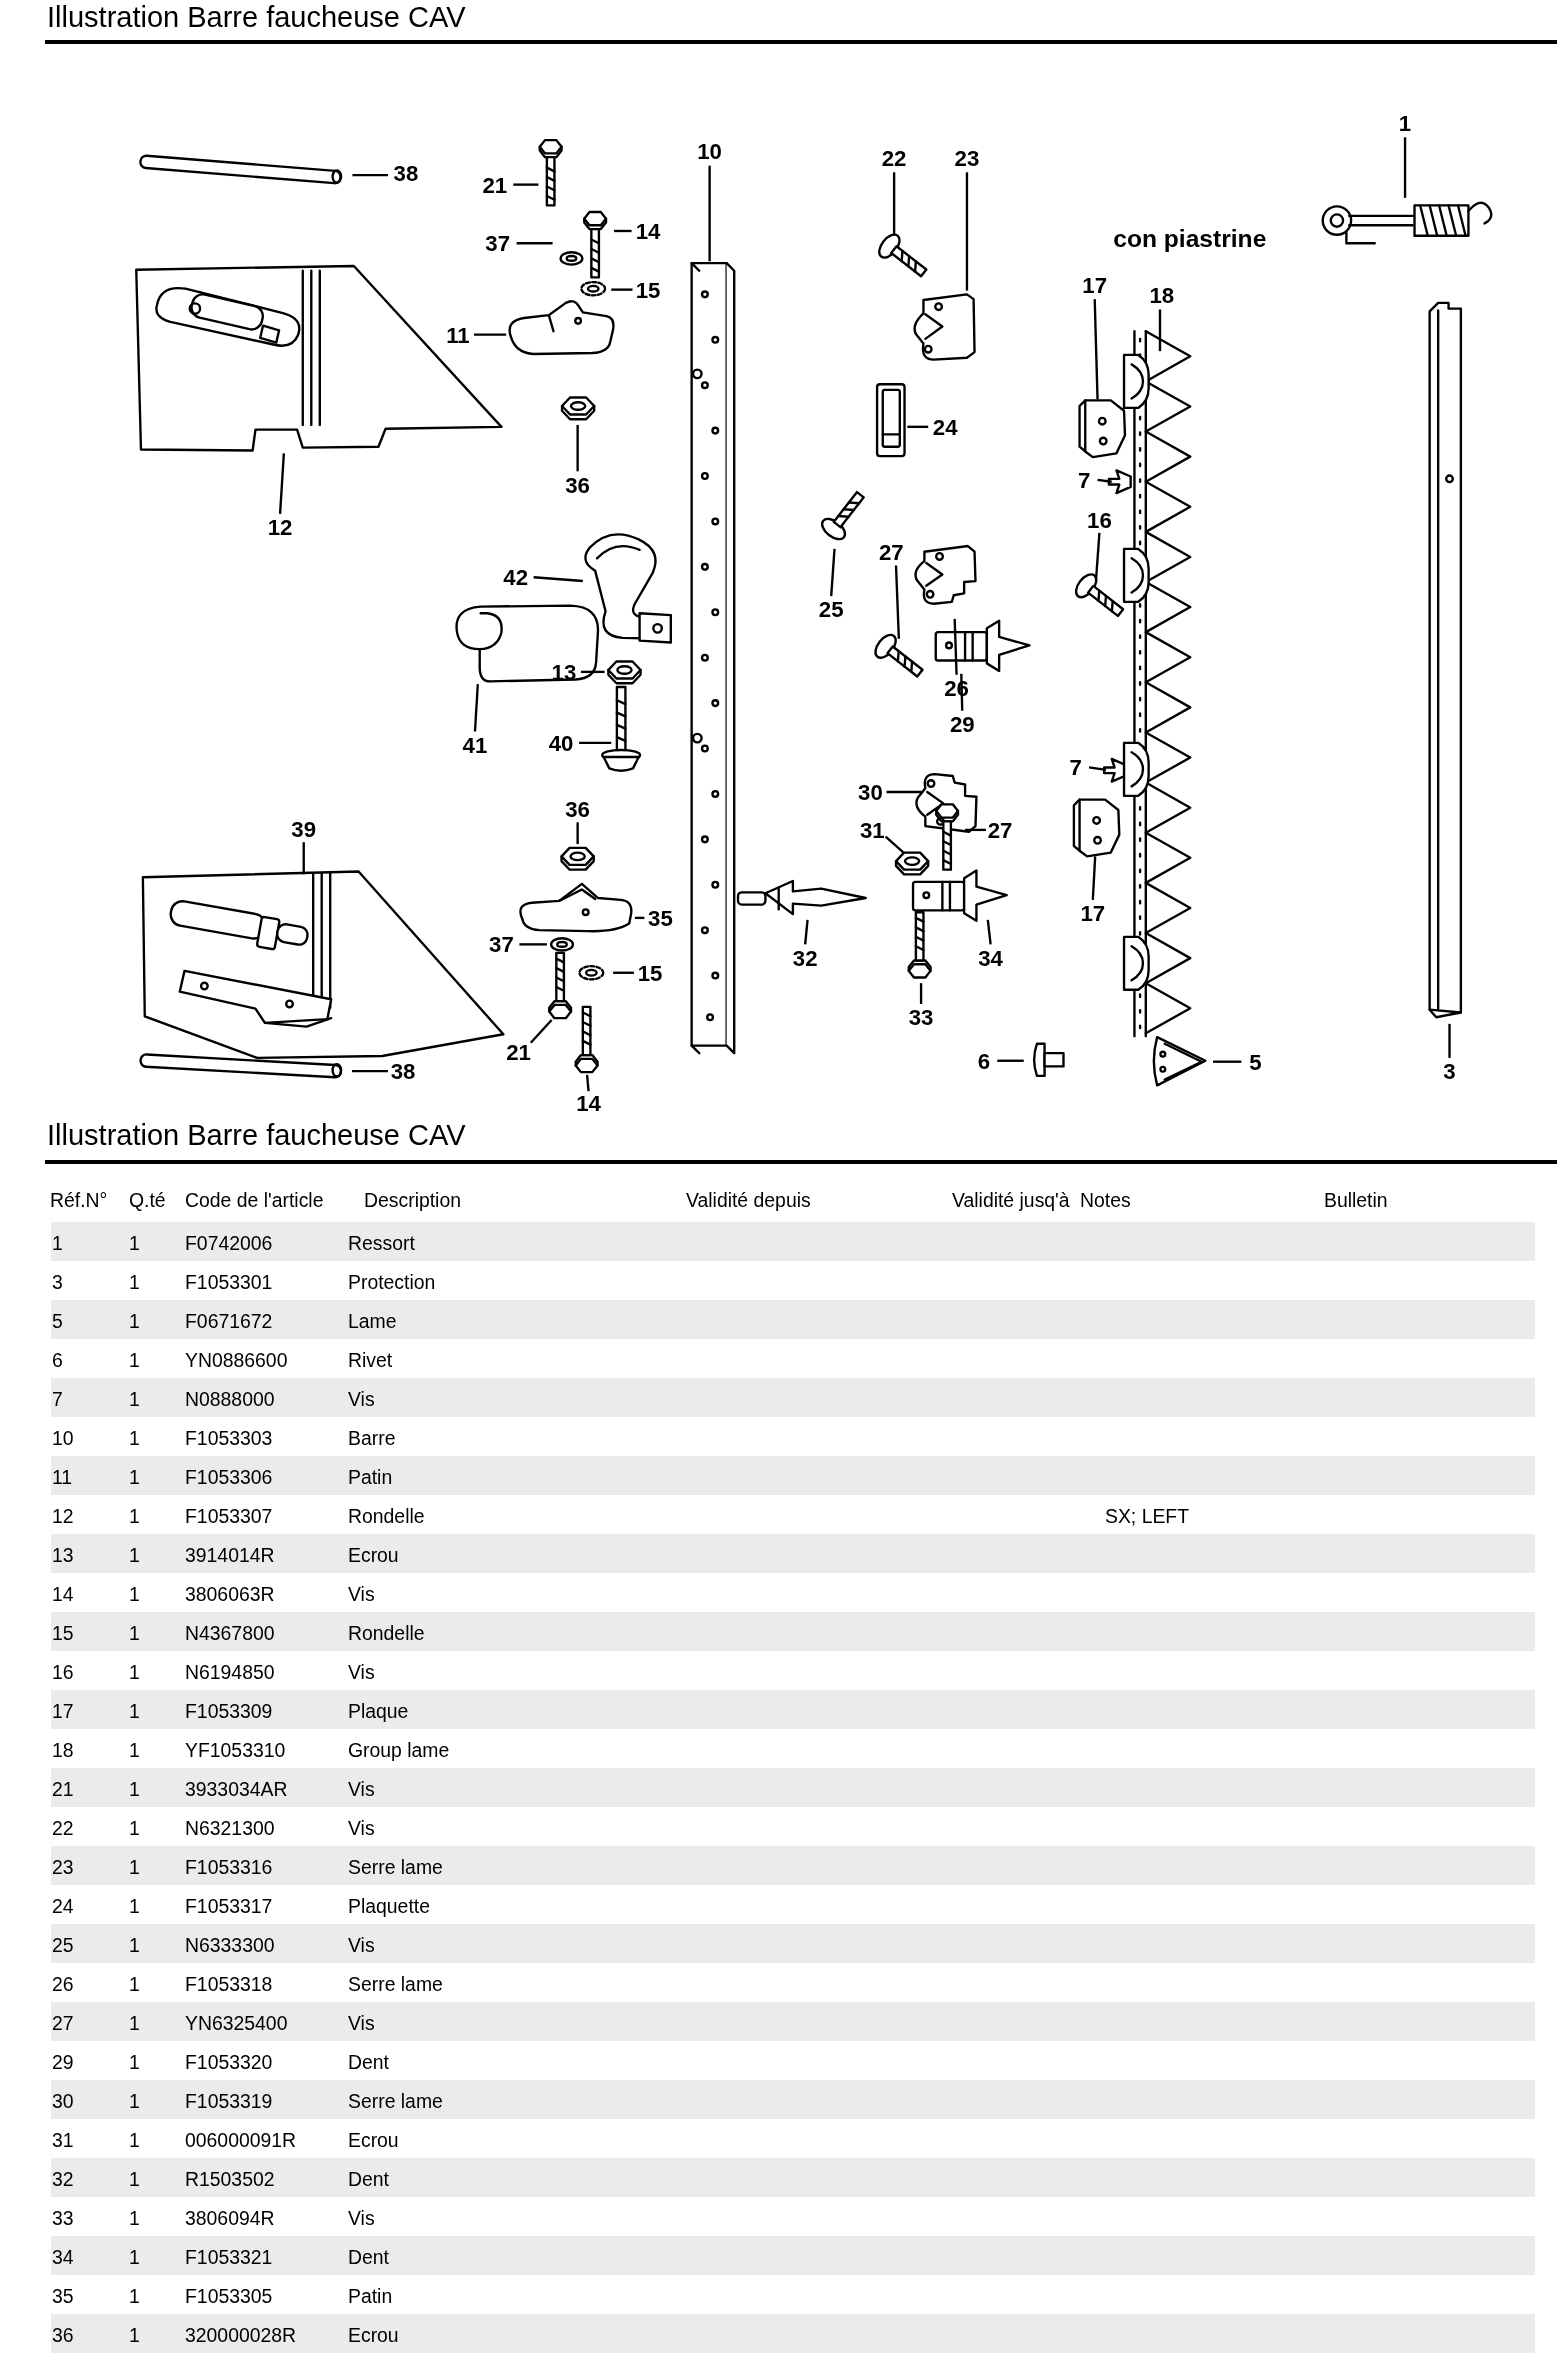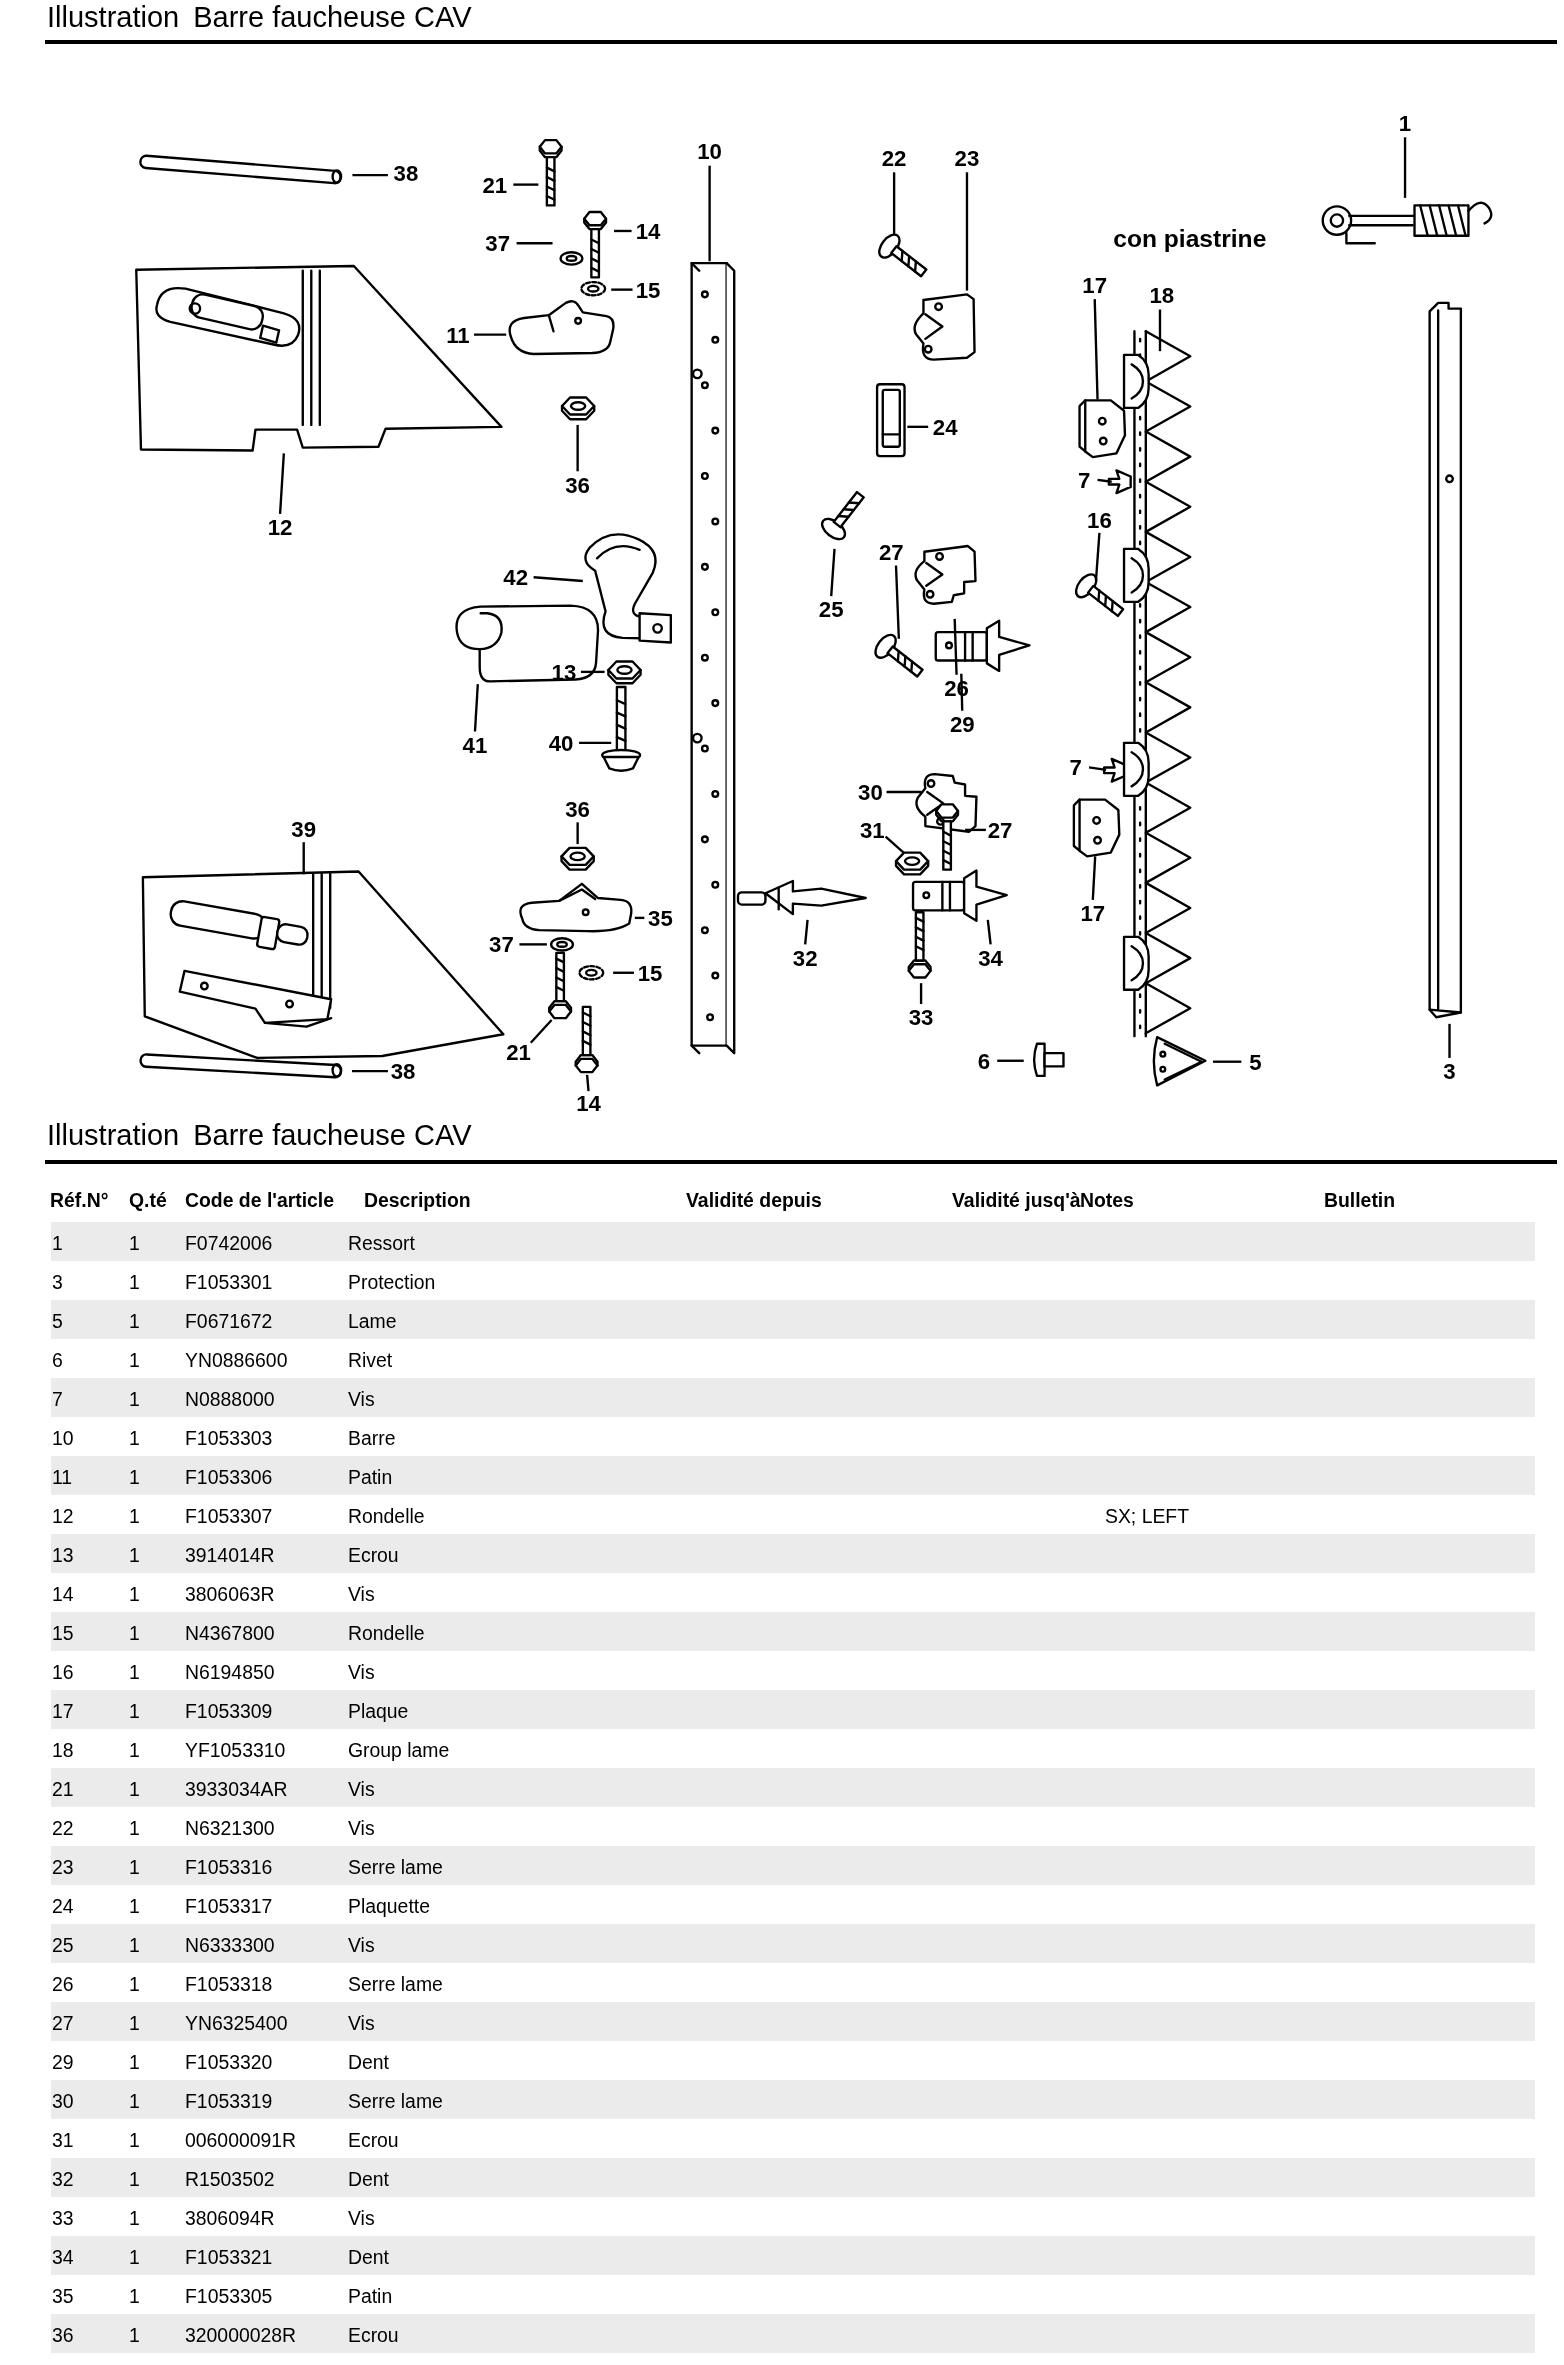--- a/index.html
+++ b/index.html
@@ -8,36 +8,36 @@
     width:1564px;height:2601px;
     background:#fff;color:#000;
     font-family:"Liberation Sans",sans-serif;
     overflow:hidden;
   }
   .title{
     position:absolute;left:47px;
     font-size:29px;letter-spacing:0;
     white-space:nowrap;
   }
-  .title .gap{margin-left:14px;}
+  .title .gap{margin-left:8px;}
   .rule{
     position:absolute;left:45px;width:1512px;height:4.3px;background:#000;
   }
   #diagram{
     position:absolute;left:0;top:0;width:1564px;height:1164px;
   }
   #diagram .p{stroke:#000;stroke-width:5;fill:#fff;stroke-linejoin:round;stroke-linecap:round;}
   #diagram .pn{stroke:#000;stroke-width:5;fill:none;stroke-linejoin:round;stroke-linecap:round;}
   #diagram text.callout{font:bold 47px "Liberation Sans",sans-serif;fill:#000;}
   #diagram text.annot{font:bold 52px "Liberation Sans",sans-serif;fill:#000;}
   #diagram line.leader{stroke:#000;stroke-width:5;}
   
   #table{position:absolute;left:0;top:1178px;width:1564px;}
   .thead{position:relative;height:44px;font-size:19.4px;}
-  .thead span{position:absolute;top:11.4px;white-space:nowrap;font-weight:bold;}
+  .thead span{position:absolute;top:11.4px;white-space:nowrap;}
   .trow{position:relative;height:39px;font-size:19.4px;}
   .trow.odd .band{position:absolute;left:51px;right:29px;top:0;bottom:0;background:#ebebeb;}
   .trow span{position:absolute;top:9.5px;white-space:nowrap;z-index:1;}
   .c-ref{left:52px;} .c-qty{left:129px;} .c-code{left:185px;} .c-desc{left:348px;}
   .c-from{left:686px;} .c-to{left:901px;} .c-notes{left:1105px;} .c-bull{left:1382px;}
   .h-ref{left:50px;} .h-qty{left:129px;} .h-code{left:185px;} .h-desc{left:364px;text-align:right;}
   .h-from{left:686px;} .h-to{left:952px;} .h-notes{left:1080px;} .h-bull{left:1324px;}
 </style>
 </head>
 <body>

